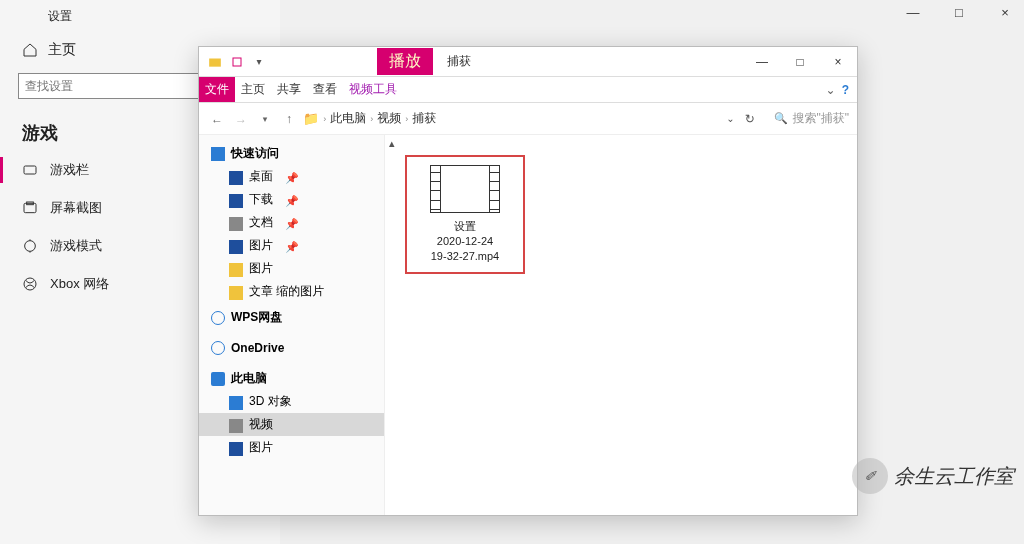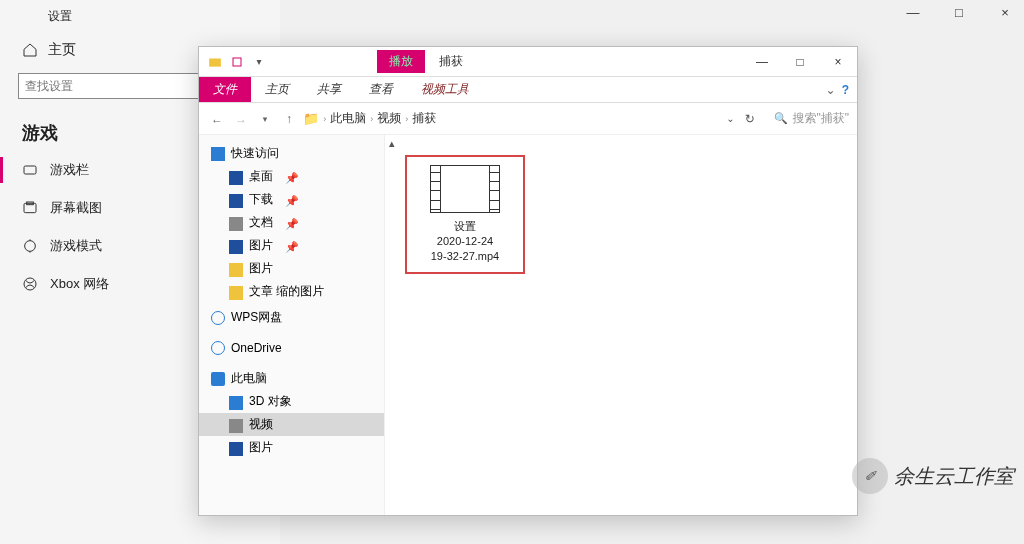--- a/index.html
+++ b/index.html
@@ -21,27 +21,27 @@
 
 .bg-winbtns { position:absolute; top:2px; right:6px; display:flex; gap:20px; font-size:13px; color:#333; }
 .bg-winbtn { width:26px; height:20px; display:flex; align-items:center; justify-content:center; cursor:pointer; }
 
 
 .explorer { position:absolute; left:198px; top:46px; width:660px; height:470px; background:#fff; border:1px solid #bbb; box-shadow:0 6px 24px rgba(0,0,0,0.2); display:flex; flex-direction:column; }
 
 .ex-titlebar { height:30px; display:flex; align-items:center; border-bottom:1px solid #ddd; }
 .ex-qat { display:flex; align-items:center; gap:6px; padding-left:8px; }
 .ex-qat-item { width:16px; height:16px; display:flex; align-items:center; justify-content:center; }
-.ex-tab-context { margin-left:110px; background:#d6006f; color:#86efac; font-size:12px; padding:3px 12px; }
+.ex-tab-context { margin-left:110px; background:#d6006f; color:#fef9c3; font-size:16px; padding:3px 12px; }
 .ex-title-text { font-size:12px; color:#333; margin-left:14px; }
 .ex-winbtns { margin-left:auto; display:flex; }
 .ex-winbtn { width:38px; height:30px; display:flex; align-items:center; justify-content:center; font-size:12px; color:#333; cursor:pointer; }
 
 .ex-ribbon { height:26px; display:flex; align-items:center; border-bottom:1px solid #ddd; font-size:12px; }
-.ex-ribbon-tab { padding:4px 14px; cursor:pointer; color:#333;font-style:italic; }
+.ex-ribbon-tab { padding:4px 6px; cursor:pointer; color:#333; }
 .ex-ribbon-tab.file { background:#d6006f; color:#fff; }
 .ex-ribbon-help { margin-left:auto; padding-right:8px; display:flex; gap:6px; }
 .ex-ribbon-help span { cursor:pointer; }
 
 .ex-addr { height:32px; display:flex; align-items:center; gap:4px; padding:0 8px; border-bottom:1px solid #eee; font-size:12px; }
 .ex-nav-arrow { width:20px; height:20px; display:flex; align-items:center; justify-content:center; color:#666; cursor:pointer; }
 .ex-breadcrumb { flex:1; display:flex; align-items:center; gap:4px; color:#333; }
 .ex-bc-sep { color:#888; font-size:9px; }
 .ex-bc-icon { color:#e6c200; font-size:13px; }
 .ex-addr-right { display:flex; align-items:center; gap:10px; color:#555; }
@@ -54,21 +54,21 @@
 .ex-nav-item.sel { background:#d8d8d8; }
 .ex-nav-item .pincol { width:20px; text-align:right; color:#555; font-size:11px; }
 .ex-nav-item.indent1 { padding-left:30px; }
 .ex-nav-icon { width:14px; height:14px; display:inline-block; flex-shrink:0; }
 .ico-blue { background:#2b7cd3; }
 .ico-darkblue { background:#1e4e9c; }
 .ico-folder { background:#f0c33c; }
 .ico-cloud { border:1.5px solid #2b7cd3; border-radius:50%; background:transparent; }
 .ico-pc { background:#2b7cd3; border-radius:2px; }
 .ico-gray { background:#888; }
-.ex-nav-group { padding:6px 6px 3px 12px; display:flex; align-items:center; gap:6px; font-weight:400; }
+.ex-nav-group { padding:6px 6px 3px 12px; display:flex; align-items:center; gap:6px; font-weight:700; }
 
 .ex-content-wrap { flex:1; position:relative; }
 .ex-scroll-arrow { position:absolute; top:2px; right:186px; left:auto; color:#555; font-size:11px; }
 .ex-content { padding:20px; }
 .file-item { width:120px; border:2px solid #d64545; padding:8px; text-align:center; cursor:pointer; }
 .file-thumb { width:70px; height:48px; margin:0 auto 6px; border:1.5px solid #333; background:#fff; position:relative; }
 .film-l,.film-r { position:absolute; top:0; bottom:0; width:10px; display:flex; flex-direction:column; justify-content:space-around; }
 .film-l { left:0; border-right:1px solid #333; }
 .film-r { right:0; border-left:1px solid #333; }
 .film-l div,.film-r div { height:5px; border-bottom:1px solid #333; }
@@ -167,21 +167,21 @@
       <div class="ex-winbtn">□</div>
       <div class="ex-winbtn">×</div>
     </div>
   </div>
 
   <div class="ex-ribbon">
     <div class="ex-ribbon-tab file">文件</div>
     <div class="ex-ribbon-tab">主页</div>
     <div class="ex-ribbon-tab">共享</div>
     <div class="ex-ribbon-tab">查看</div>
-    <div class="ex-ribbon-tab" style="color:#7f1d1d">视频工具</div>
+    <div class="ex-ribbon-tab" style="color:#a21caf">视频工具</div>
     <div class="ex-ribbon-help">
       <span style="font-size:12px;color:#666">⌄</span>
       <span style="color:#2b7cd3;font-weight:bold">?</span>
     </div>
   </div>
 
   <div class="ex-addr">
     <div class="ex-nav-arrow">←</div>
     <div class="ex-nav-arrow" style="color:#bbb">→</div>
     <div class="ex-nav-arrow" style="font-size:9px">▾</div>

